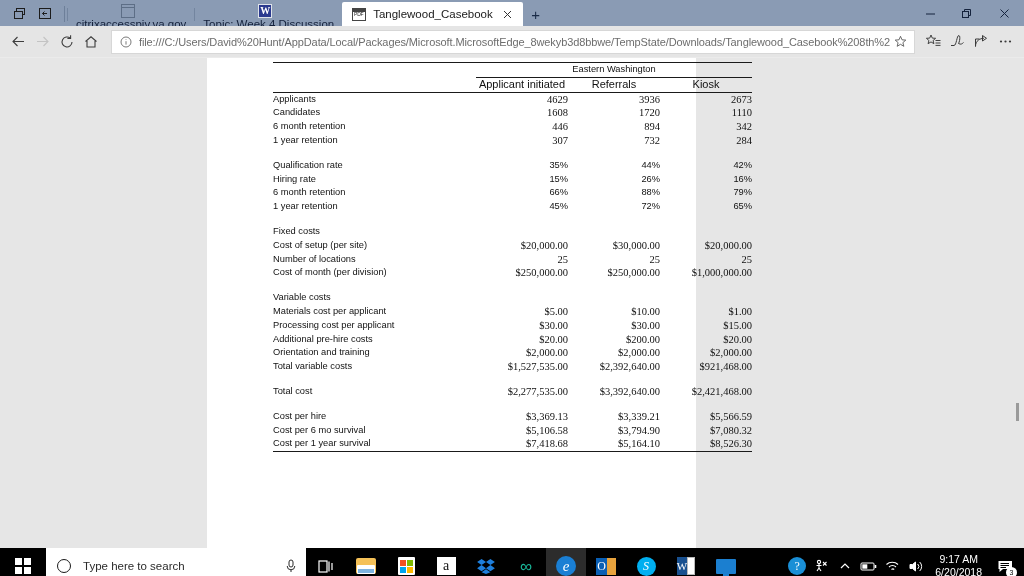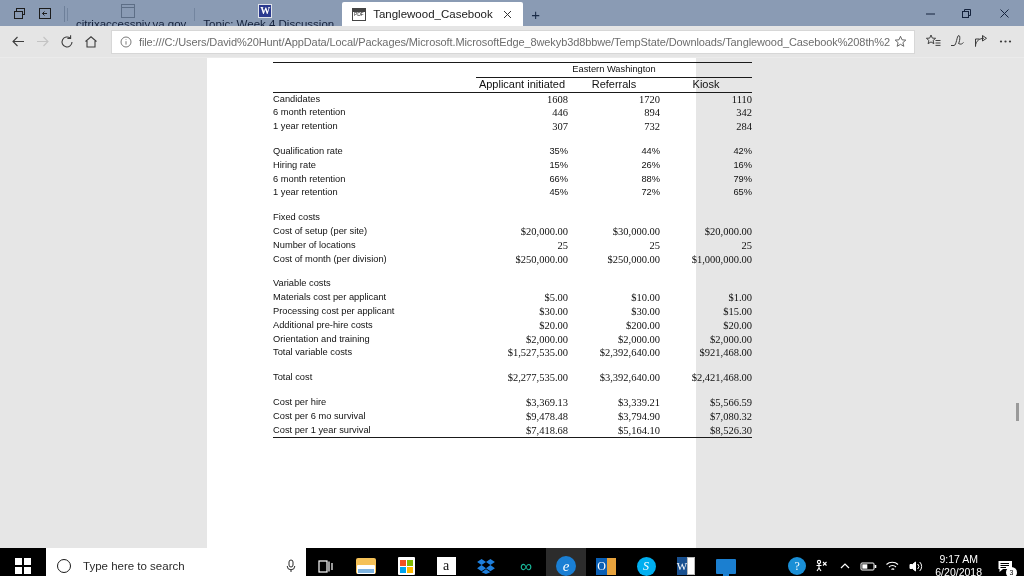--- a/index.html
+++ b/index.html
@@ -445,20 +445,26 @@
           </tr>
           <tr class="underhdr">
             <td class="lbl"></td>
             <td class="chdr c1">Applicant initiated</td>
             <td class="chdr c2">Referrals</td>
             <td class="chdr c3">Kiosk</td>
           </tr>
         </tbody>
         <tbody id="rowbody">
             <tr>
+              <td class="lbl">Applicants</td>
+              <td class="num c1">4629</td>
+              <td class="num c2">3936</td>
+              <td class="num c3">2673</td>
+            </tr>
+            <tr>
               <td class="lbl">Candidates</td>
               <td class="num c1">1608</td>
               <td class="num c2">1720</td>
               <td class="num c3">1110</td>
             </tr>
             <tr>
               <td class="lbl">6 month retention</td>
               <td class="num c1">446</td>
               <td class="num c2">894</td>
               <td class="num c3">342</td>
@@ -590,21 +596,21 @@
               <td class="num c3"></td>
             </tr>
             <tr>
               <td class="lbl">Cost per hire</td>
               <td class="num c1">$3,369.13</td>
               <td class="num c2">$3,339.21</td>
               <td class="num c3">$5,566.59</td>
             </tr>
             <tr>
               <td class="lbl">Cost per 6 mo survival</td>
-              <td class="num c1">$9,478.48</td>
+              <td class="num c1">$5,106.58</td>
               <td class="num c2">$3,794.90</td>
               <td class="num c3">$7,080.32</td>
             </tr>
             <tr class="rule-bottom">
               <td class="lbl">Cost per 1 year survival</td>
               <td class="num c1">$7,418.68</td>
               <td class="num c2">$5,164.10</td>
               <td class="num c3">$8,526.30</td>
             </tr>
           </tbody>

